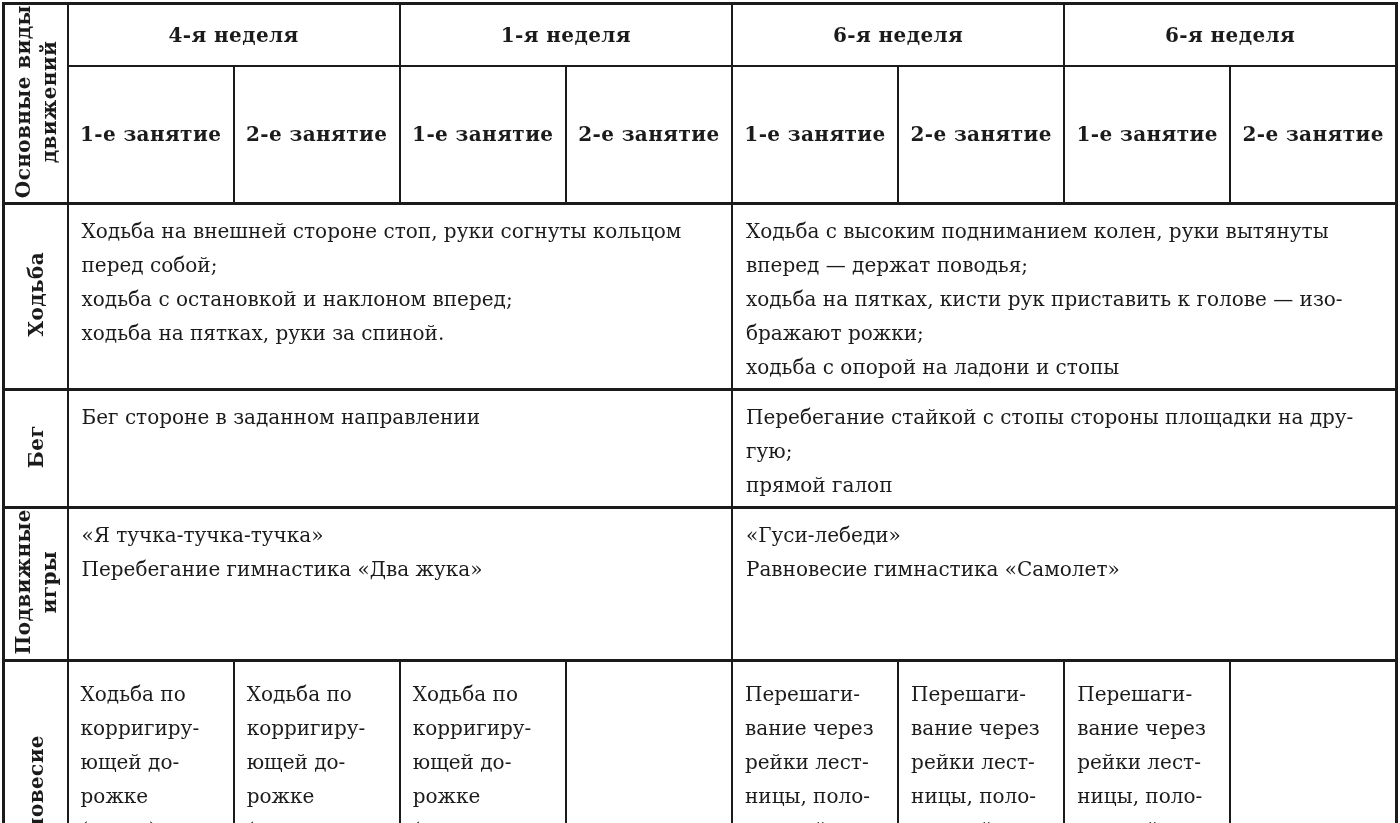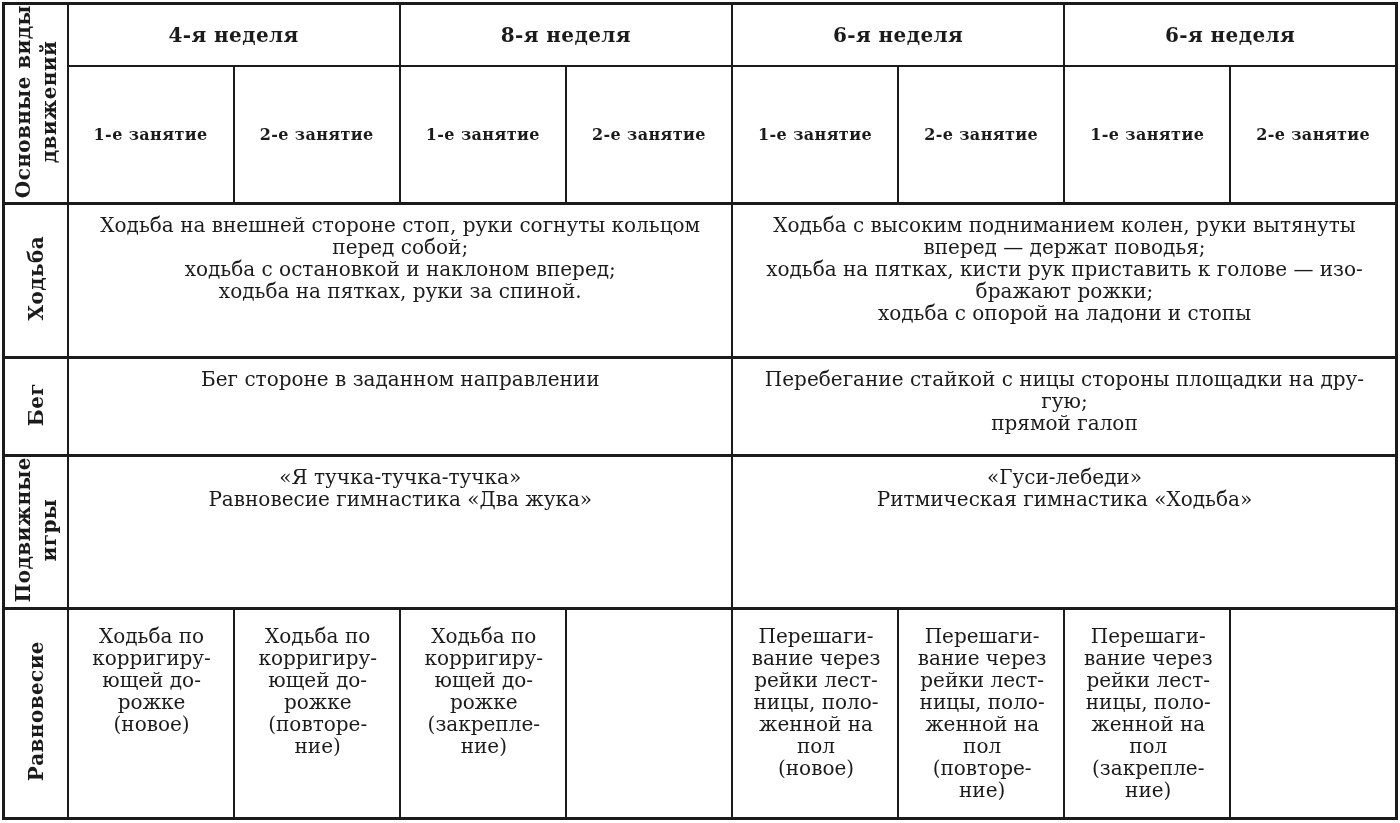--- a/index.html
+++ b/index.html
@@ -46,21 +46,21 @@
   }
 
   th.week-head {
     font-size: 20px;
     font-weight: bold;
     text-align: center;
     vertical-align: middle;
     letter-spacing: 0.4px;
   }
   th.lesson-head {
-    font-size: 16px;
+    font-size: 20px;
     font-weight: bold;
     text-align: center;
     vertical-align: middle;
     letter-spacing: 0.4px;
   }
   th.corner, th.rowlabel {
     text-align: center;
     vertical-align: middle;
     padding: 0;
   }
@@ -71,24 +71,24 @@
     white-space: pre-line;
     font-size: 20px;
     font-weight: bold;
     line-height: 26px;
     letter-spacing: 0.4px;
     text-align: center;
   }
   td.content {
     vertical-align: top;
     font-size: 20px;
-    line-height: 22px;
+    line-height: 34px;
     white-space: pre-line;
     padding: 9px 12px 4px 13px;
-    text-align: center;
+    text-align: left;
   }
   td.content.narrow {
     padding: 15px 10px 4px 12px;
   }
 </style>
 </head>
 <body>
 
 <div class="page">
   <table class="schedule">
@@ -103,21 +103,21 @@
         <col class="c-data">
         <col class="c-data">
     </colgroup>
     <tbody>
       <tr class="r-week">
         <th class="corner" rowspan="2">
           <span class="vtext">Основные виды
 движений</span>
         </th>
         <th class="week-head" colspan="2">4-я неделя</th>
-        <th class="week-head" colspan="2">8-я неделя</th>
+        <th class="week-head" colspan="2">1-я неделя</th>
         <th class="week-head" colspan="2">6-я неделя</th>
         <th class="week-head" colspan="2">6-я неделя</th>
       </tr>
       <tr class="r-lesson">
         <th class="lesson-head">1-е занятие</th>
         <th class="lesson-head">2-е занятие</th>
         <th class="lesson-head">1-е занятие</th>
         <th class="lesson-head">2-е занятие</th>
         <th class="lesson-head">1-е занятие</th>
         <th class="lesson-head">2-е занятие</th>
@@ -138,34 +138,34 @@
 ходьба на пятках, кисти рук приставить к голове — изо-
 бражают рожки;
 ходьба с опорой на ладони и стопы</td>
       </tr>
 
       <tr class="r-beg">
         <th class="rowlabel">
           <span class="vtext">Бег</span>
         </th>
         <td class="content" colspan="4">Бег стороне в заданном направлении</td>
-        <td class="content" colspan="4">Перебегание стайкой с ницы стороны площадки на дру-
+        <td class="content" colspan="4">Перебегание стайкой с стопы стороны площадки на дру-
 гую;
 прямой галоп</td>
       </tr>
 
       <tr class="r-igry">
         <th class="rowlabel">
           <span class="vtext">Подвижные
 игры</span>
         </th>
         <td class="content" colspan="4">«Я тучка-тучка-тучка»
-Равновесие гимнастика «Два жука»</td>
+Перебегание гимнастика «Два жука»</td>
         <td class="content" colspan="4">«Гуси-лебеди»
-Ритмическая гимнастика «Ходьба»</td>
+Равновесие гимнастика «Самолет»</td>
       </tr>
 
       <tr class="r-ravn">
         <th class="rowlabel">
           <span class="vtext">Равновесие</span>
         </th>
         <td class="content narrow">Ходьба по
 корригиру-
 ющей до-
 рожке

